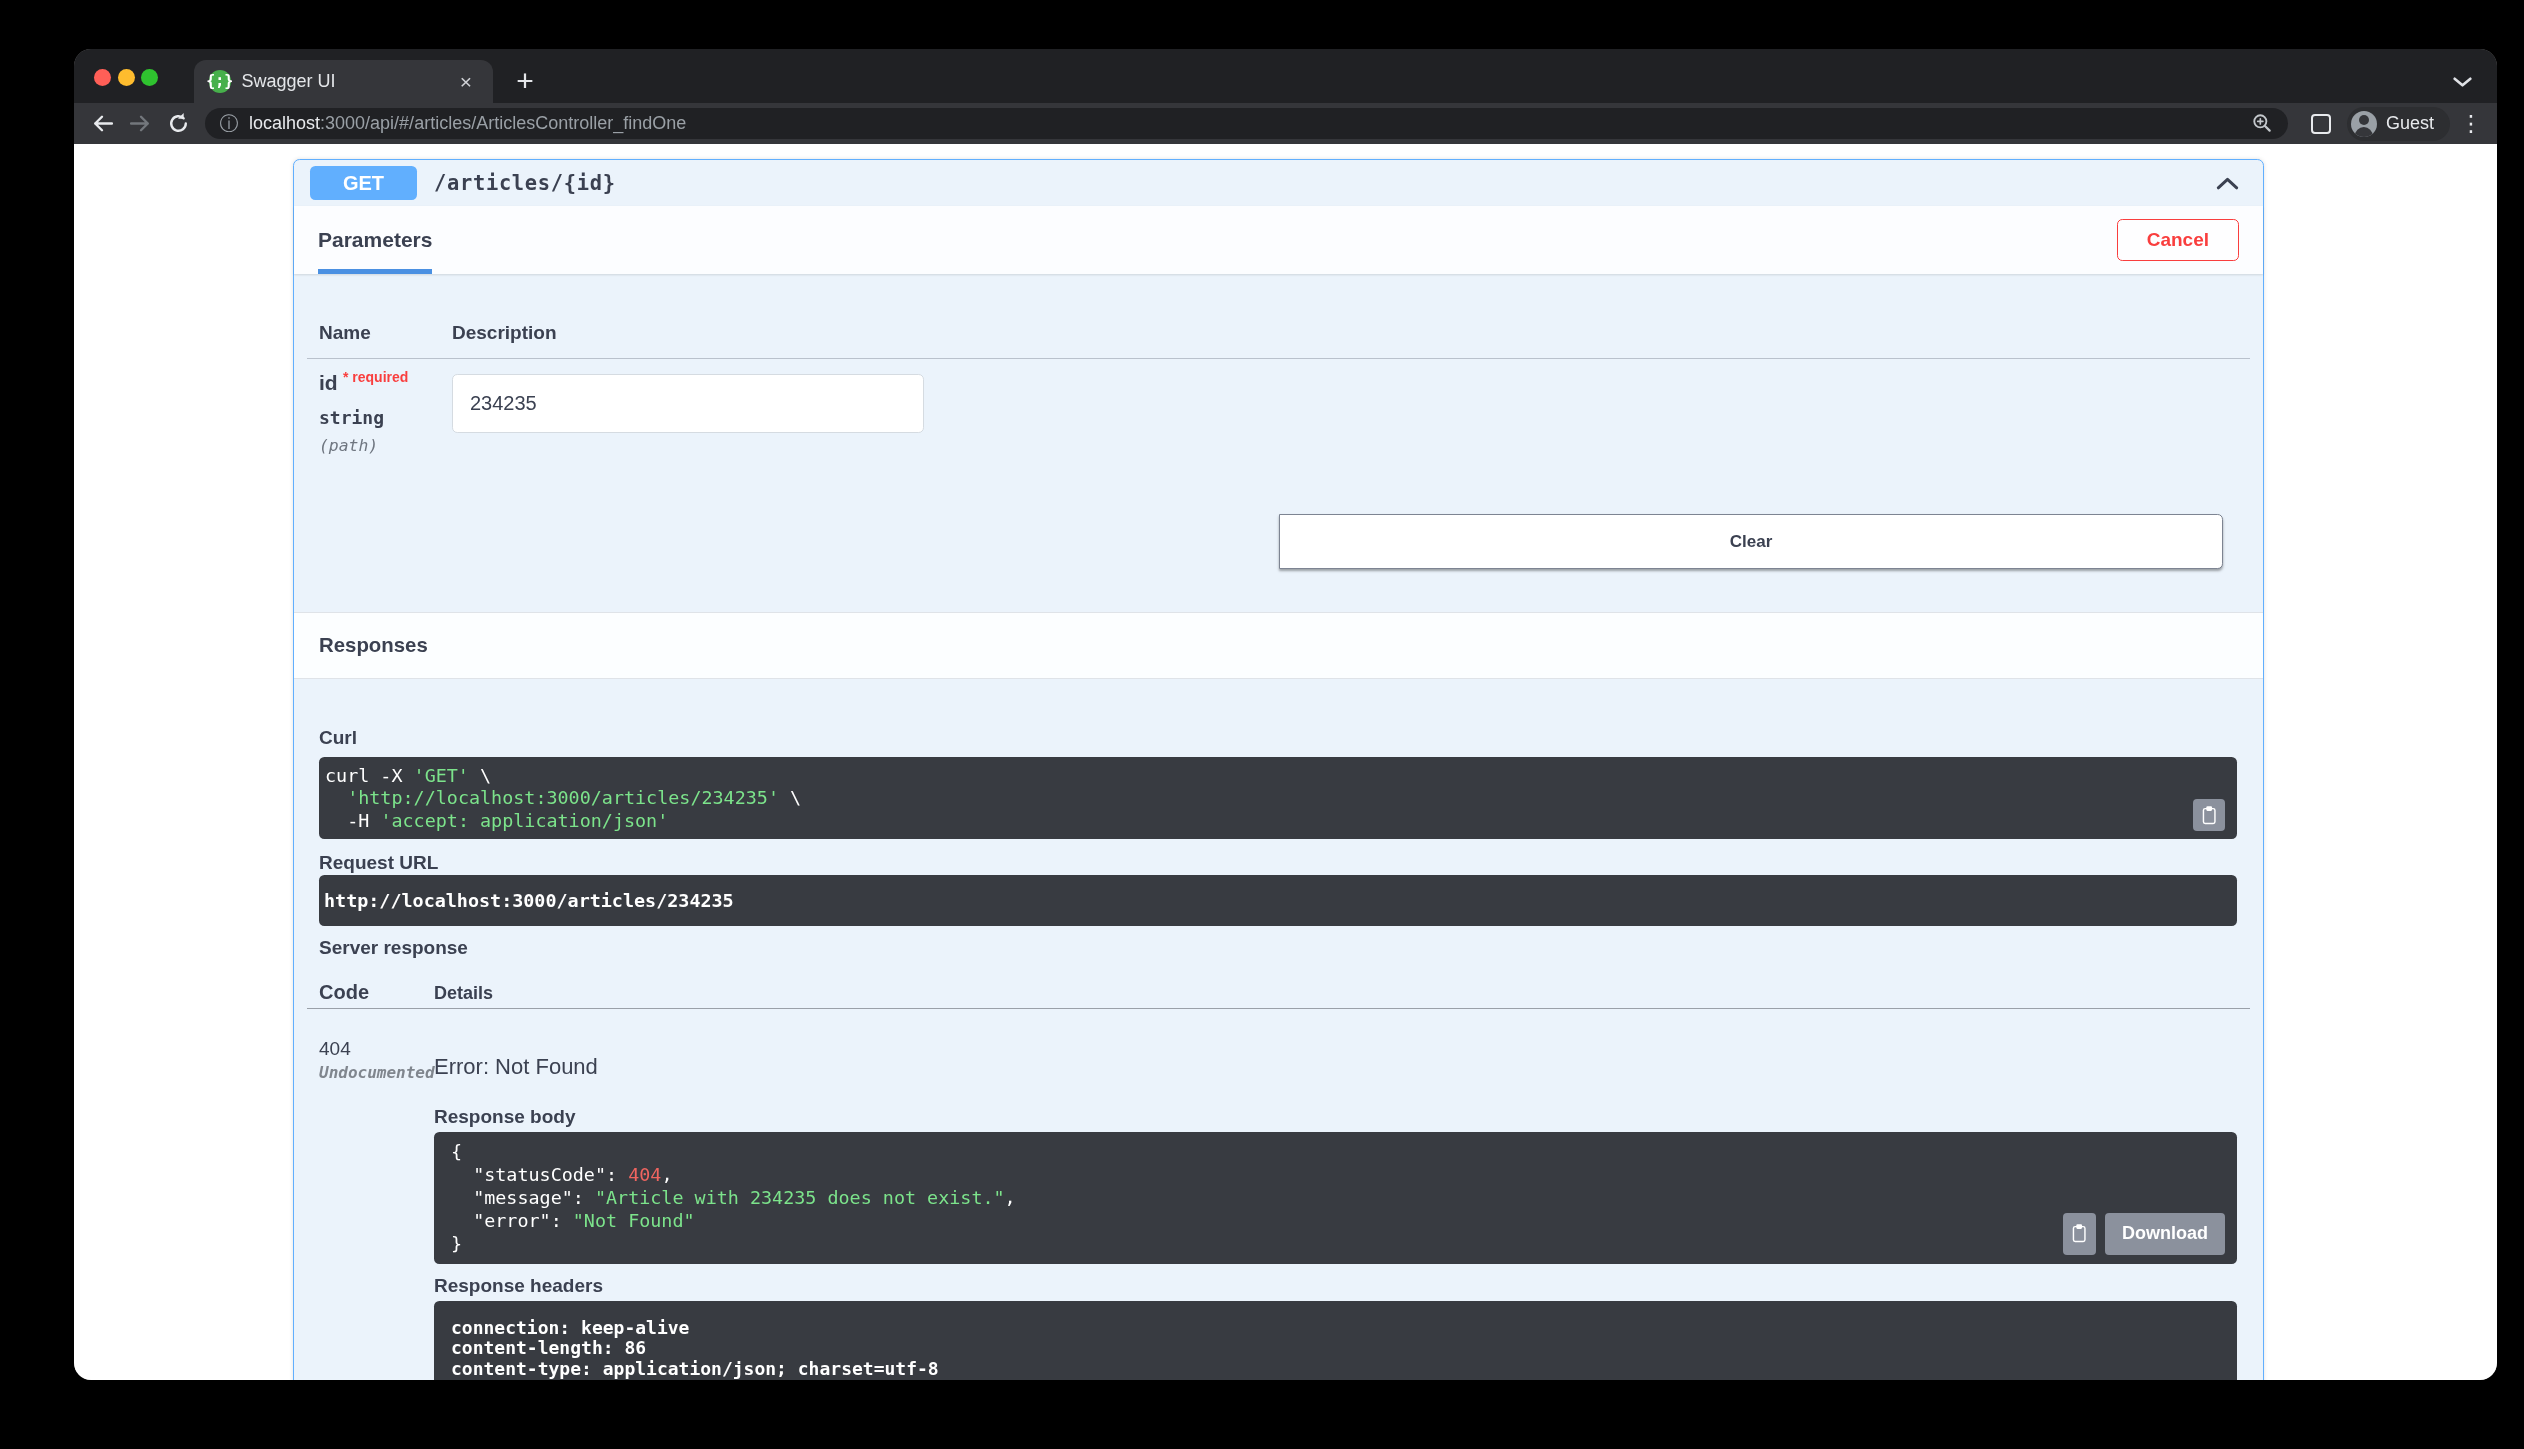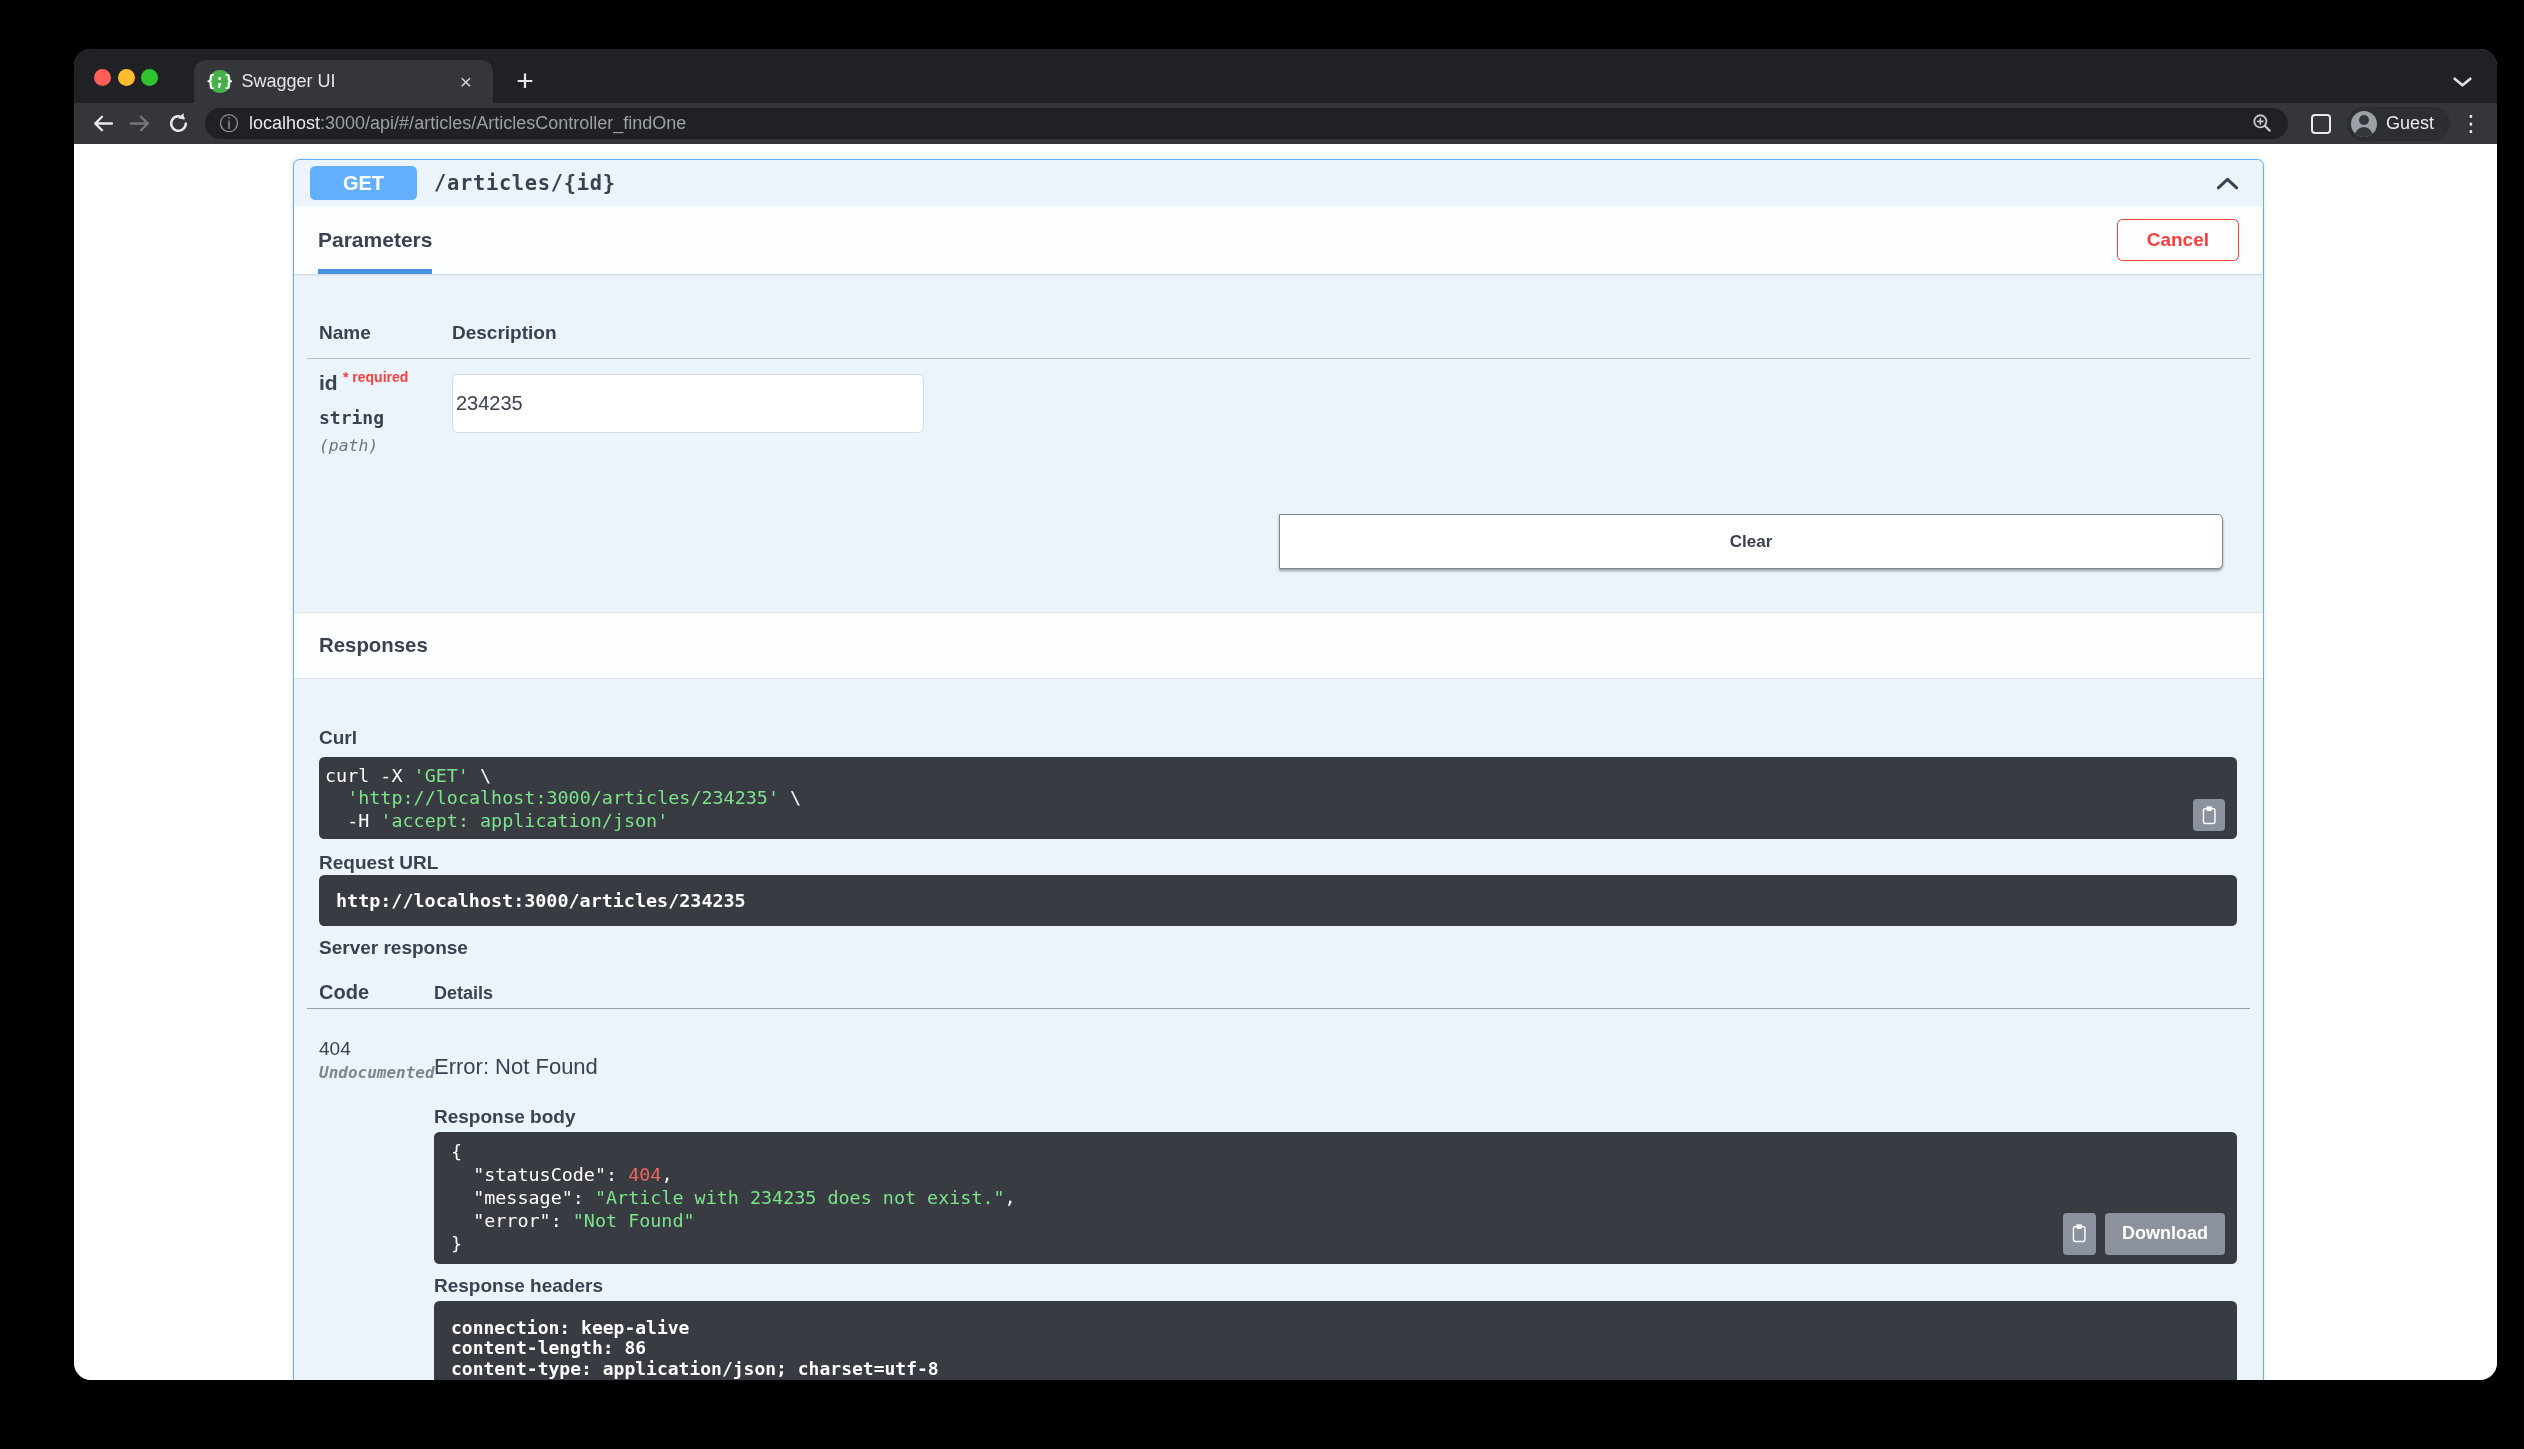--- a/index.html
+++ b/index.html
@@ -69,40 +69,40 @@
               font-weight:bold;font-size:19px;padding:9.2px 29px;border-radius:5.3px;}
   .col-head{position:absolute;top:162px;font-size:19px;font-weight:bold;color:#3b4151;}
   .div1{position:absolute;left:13px;right:13px;top:198px;height:0.7px;background:rgba(59,65,81,.28);}
   .param-name{position:absolute;left:25px;top:209px;color:#3b4151;}
   .pname-line{font-size:21px;font-weight:bold;}
   .required{color:#f93e3e;font-size:14px;vertical-align:super;margin-left:5.3px;font-weight:bold;}
   .ptype{font-family:"DejaVu Sans Mono",monospace;font-weight:bold;font-size:18px;margin-top:12px;}
   .ploc{font-family:"DejaVu Sans Mono",monospace;font-style:italic;font-size:16.4px;color:#6f7680;margin-top:8px;}
   .param-input{position:absolute;left:158px;top:214px;width:472px;height:59px;box-sizing:border-box;
                border:0.7px solid #d5dbe1;border-radius:5.3px;background:#fff;font-size:20px;color:#3b4151;
-               padding:0 3px;font-family:"Liberation Sans",sans-serif;}
+               padding:0 17px;font-family:"Liberation Sans",sans-serif;}
   .execute-btn{position:absolute;left:38px;top:373px;width:947px;height:45px;background:#4990e2;color:#fff;
                font-weight:bold;font-size:20px;border:none;border-radius:5.3px 0 0 5.3px;
                box-shadow:0 2px 2.6px rgba(0,0,0,.35);}
   .clear-btn{position:absolute;left:985px;top:354px;width:944px;height:55px;background:#fff;color:#3b4151;
              font-weight:bold;font-size:17px;border:1.3px solid #7d8492;border-radius:0 5.3px 5.3px 0;
              box-sizing:border-box;box-shadow:0 2px 2.6px rgba(0,0,0,.35);}
   .responses-band{position:absolute;left:0;right:0;top:452px;height:67px;background:rgba(255,255,255,.86);
                   border-top:0.7px solid #dfe3e8;border-bottom:0.7px solid #dfe3e8;display:flex;align-items:center;
                   padding:0 25px;box-sizing:border-box;}
   .responses-title{font-size:20.4px;font-weight:bold;color:#3b4151;}
   .lbl{position:absolute;font-size:19px;font-weight:bold;color:#3b4151;}
   .codeblock{position:absolute;background:#383b41;border-radius:5.3px;font-family:"DejaVu Sans Mono",monospace;
              font-size:18.4px;color:#fff;}
   .code-line{white-space:pre;}
   .tok-p{color:#ffffff}.tok-s{color:#7ce38b}.tok-n{color:#ef6560}
   .curl-block{left:25px;top:597px;width:1918px;height:82px;padding:8px 6px;box-sizing:border-box;line-height:22.4px;}
   .icon-btn{position:absolute;right:12px;bottom:8px;width:32px;height:32px;background:#8b919d;border-radius:4px;
             display:flex;align-items:center;justify-content:center;border:none;padding:0;}
-  .url-block{left:25px;top:715px;width:1918px;height:51px;padding:0 17px;display:flex;align-items:center;
+  .url-block{left:25px;top:715px;width:1918px;height:51px;padding:0 5px;display:flex;align-items:center;
              font-weight:bold;box-sizing:border-box;}
   .div2{position:absolute;left:13px;right:13px;top:848px;height:0.7px;background:#9aa0a8;}
   .code-404{position:absolute;left:25px;top:878px;font-size:19px;color:#3b4151;}
   .undoc{position:absolute;left:25px;top:903px;font-family:"DejaVu Sans Mono",monospace;font-style:italic;
          font-weight:bold;font-size:16px;color:#80868e;}
   .err-text{position:absolute;left:140px;top:894px;font-size:22px;color:#3b4151;}
   .body-block{left:140px;top:972px;width:1803px;height:132px;padding:8px 17px;box-sizing:border-box;line-height:23px;}
   .body-actions{position:absolute;right:12px;bottom:9.2px;display:flex;gap:9.2px;align-items:center;}
   .copy-body{width:33px;height:42px;background:#8b919d;border-radius:4px;display:flex;align-items:center;
              justify-content:center;border:none;padding:0;}

